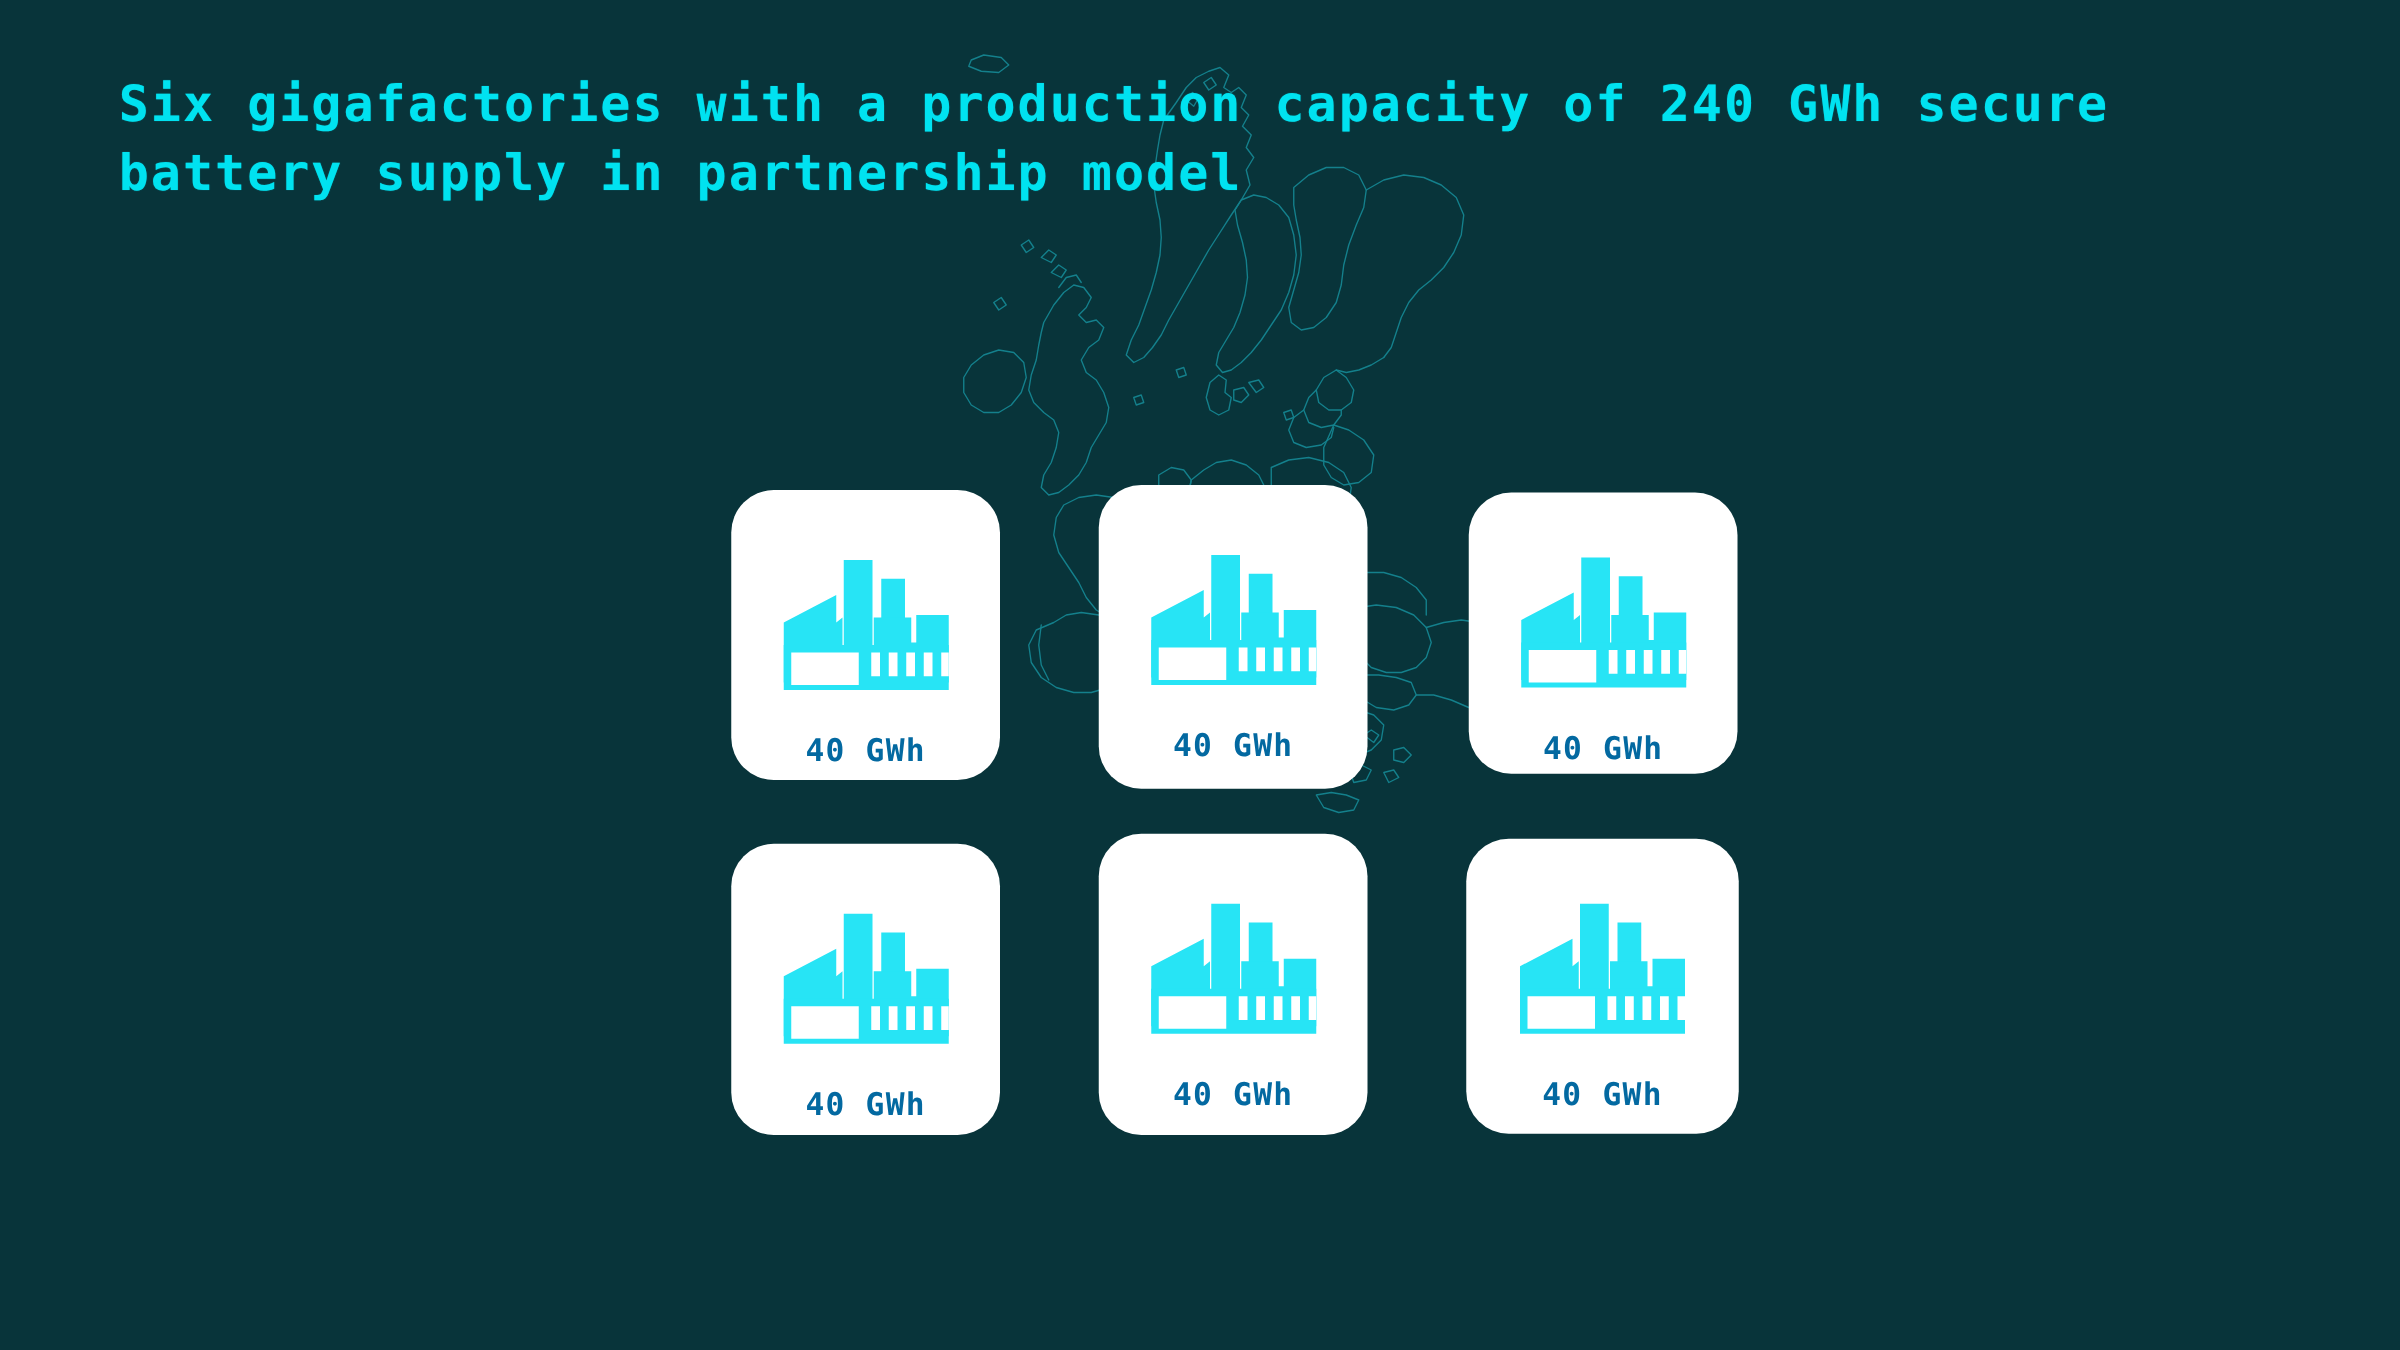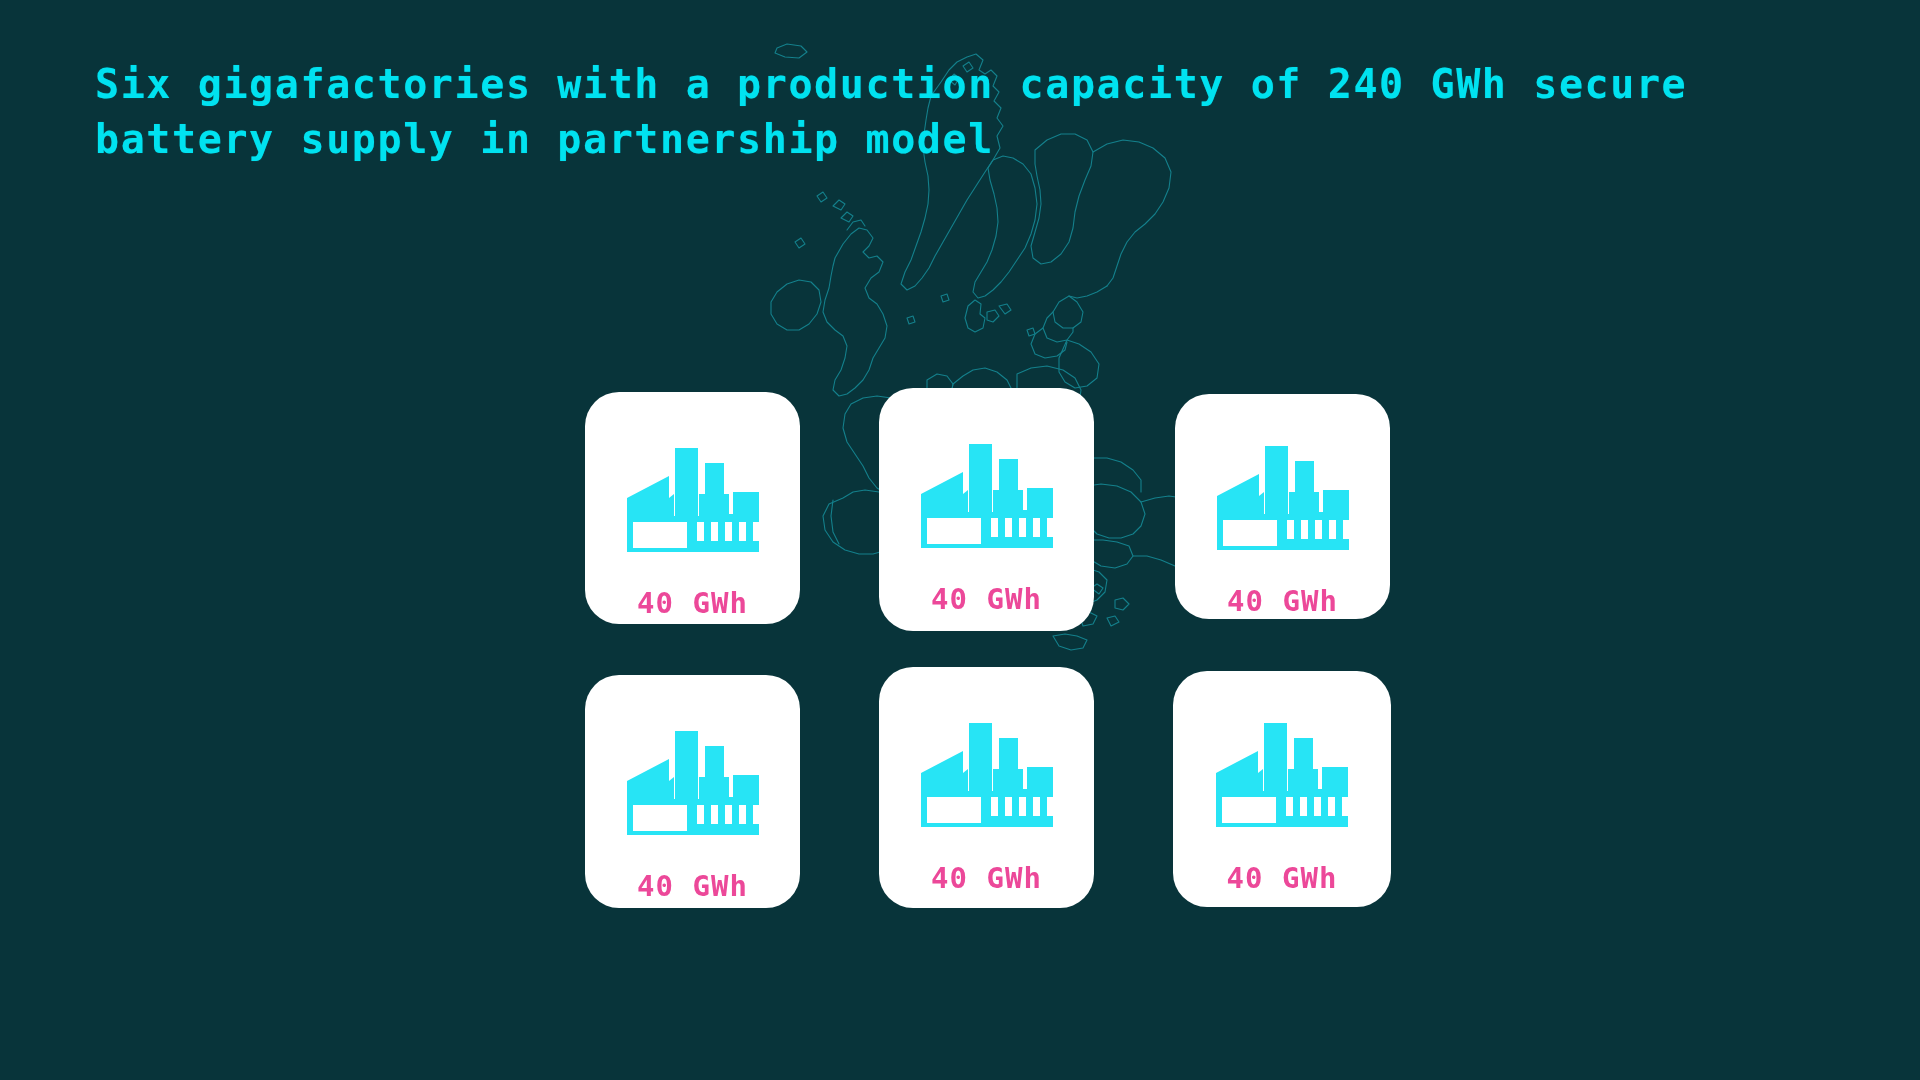--- a/index.html
+++ b/index.html
@@ -63,23 +63,23 @@
     justify-content:flex-start;
   }
   .card-icon {
     width:148px; height:134px;
     margin-top:34px;
   }
   .card-icon svg { display:block; width:100%; height:100%; }
   .card-label {
     font-family:"DejaVu Sans Mono", monospace;
     font-weight:bold;
-    font-size:29px;
+    font-size:25px;
     letter-spacing:1px;
-    color:#ec4899;
+    color:#0369a1;
     margin-top:26px;
     white-space:nowrap;
   }
 
   
   .card.r0c0 { left:0px;   top:0px;   width:215px; height:232px; }
   .card.r0c1 { left:294px; top:-4px;  width:215px; height:243px; }
   .card.r0c2 { left:590px; top:2px;   width:215px; height:225px; }
   .card.r1c0 { left:0px;   top:283px; width:215px; height:233px; }
   .card.r1c1 { left:294px; top:275px; width:215px; height:241px; }

